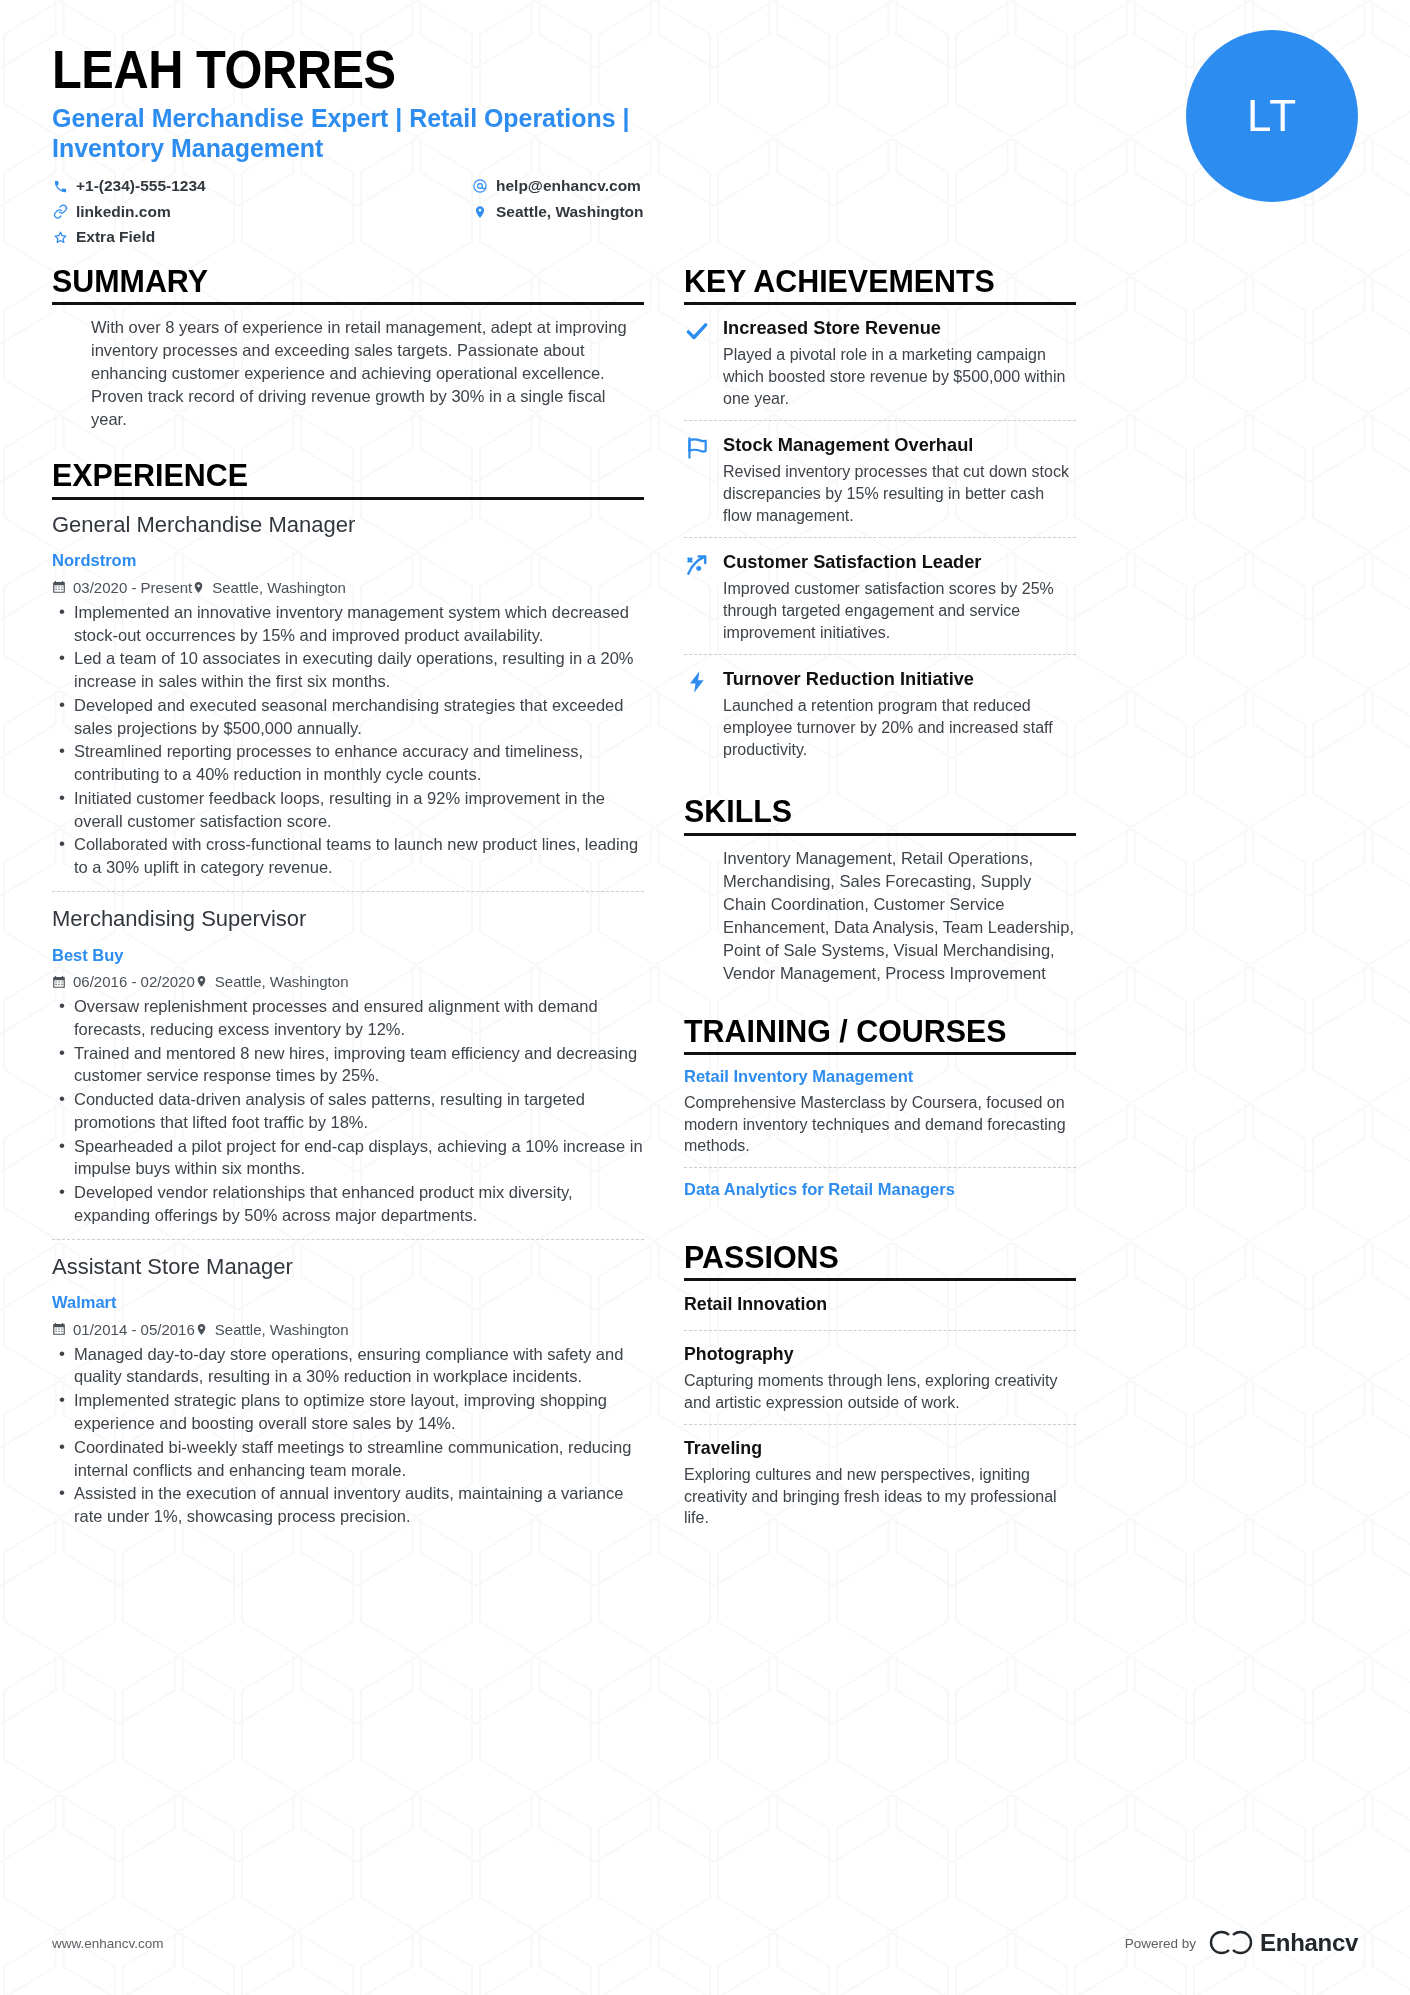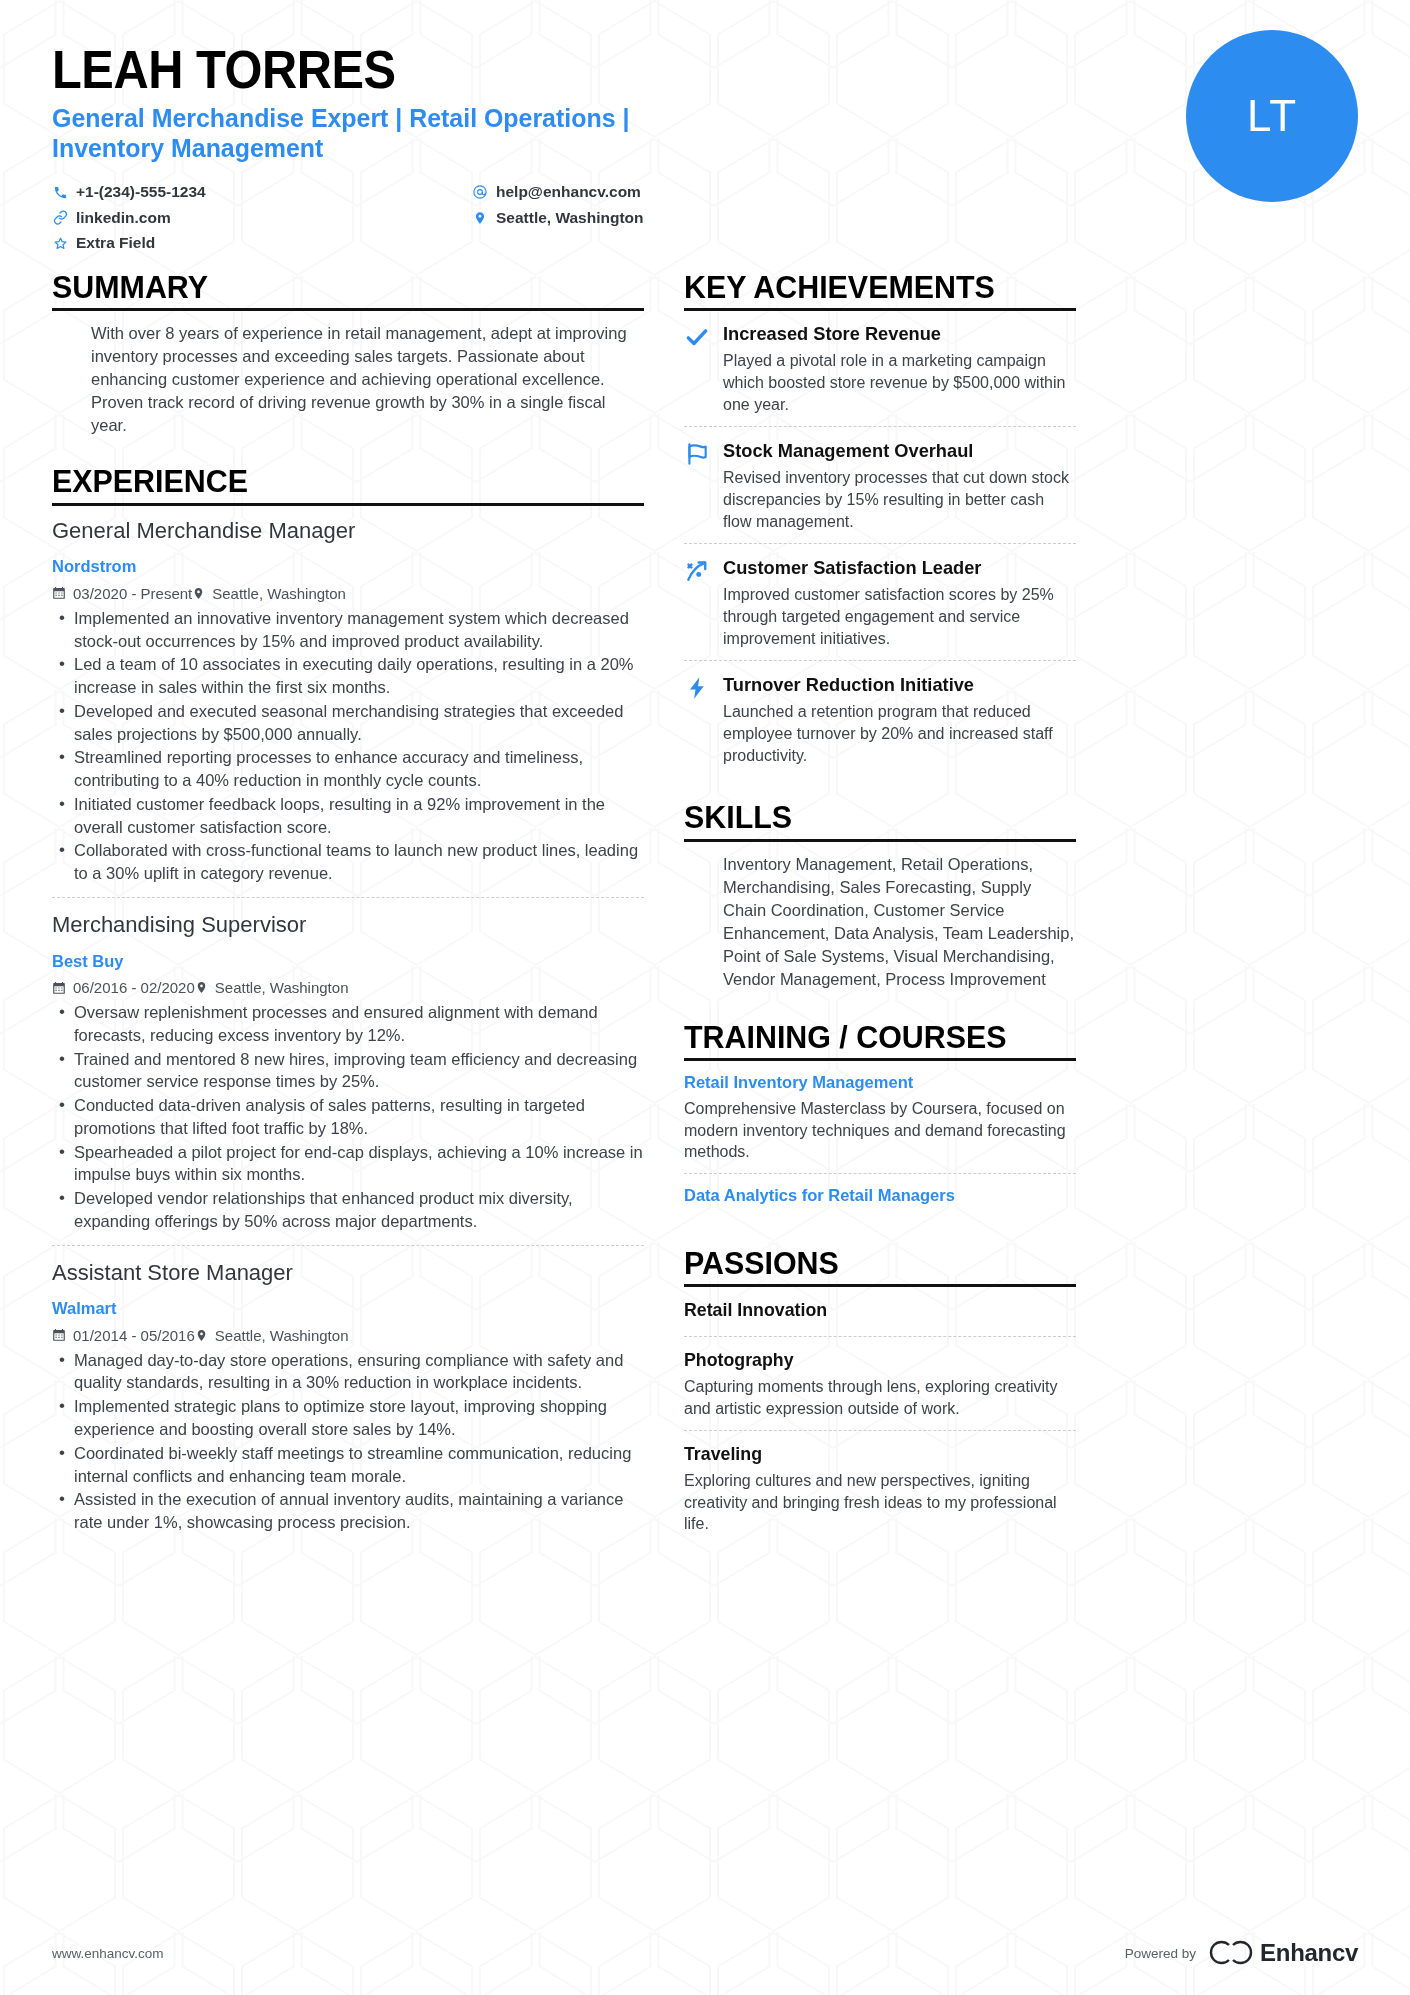--- a/index.html
+++ b/index.html
@@ -23,21 +23,21 @@
     font-weight:bold; font-size:53px; letter-spacing:-0.5px;
     color:#000; line-height:1.12; transform:scaleX(0.92);
     transform-origin:left center;
   }
   .tagline {
     font-family:"Liberation Sans Narrow","Liberation Sans",sans-serif;
     font-weight:bold; font-size:26.5px; color:#2D8CF0;
     line-height:1.13; margin-top:5px; max-width:720px;
     transform:scaleX(0.94); transform-origin:left center;
   }
-  .contact-wrap { display:flex; margin-top:17px; }
+  .contact-wrap { display:flex; margin-top:11px; }
   .contact-col { display:flex; flex-direction:column; gap:3px; }
   .contact-col.left { width:420px; }
   .contact-row { display:flex; align-items:center; gap:8px;
                  font-size:15.5px; font-weight:bold; color:#32373d;
                  line-height:1.45; }
   .contact-row .ic { width:16px; height:16px; display:inline-flex;
                      align-items:center; justify-content:center;
                      color:#2D8CF0; flex:0 0 16px; }
   .contact-row .ic svg { display:block; }
 
@@ -101,21 +101,21 @@
   .entry + .entry { border-top:1px dashed #c9ced3; padding-top:11px; }
   .entry-title-blue { font-size:16.5px; font-weight:bold; color:#2D8CF0;
                       line-height:1.3; margin-bottom:4px; }
   .entry-title-dark { font-family:"Liberation Sans Narrow","Liberation Sans",sans-serif;
                       font-weight:bold; font-size:18.5px; color:#111;
                       line-height:1.3; margin-bottom:4px;
                       transform:scaleX(0.96); transform-origin:left center; }
   .entry-desc { font-size:16px; line-height:1.36; color:#3d4349; }
 
   
-  .footer { position:absolute; left:52px; right:52px; bottom:28px;
+  .footer { position:absolute; left:52px; right:52px; bottom:38px;
             display:flex; align-items:center; justify-content:space-between; }
   .footer-url { font-size:13.5px; color:#5a6066; }
   .footer-right { display:flex; align-items:center; gap:13px; }
   .powered { font-size:13.5px; color:#5a6066; }
   .brand { display:flex; align-items:center; gap:7px; }
   .brand-name { font-family:"Liberation Sans Narrow","Liberation Sans",sans-serif;
                 font-weight:bold; font-size:24px; color:#22272c;
                 letter-spacing:-0.3px; }
 </style>
 </head>

